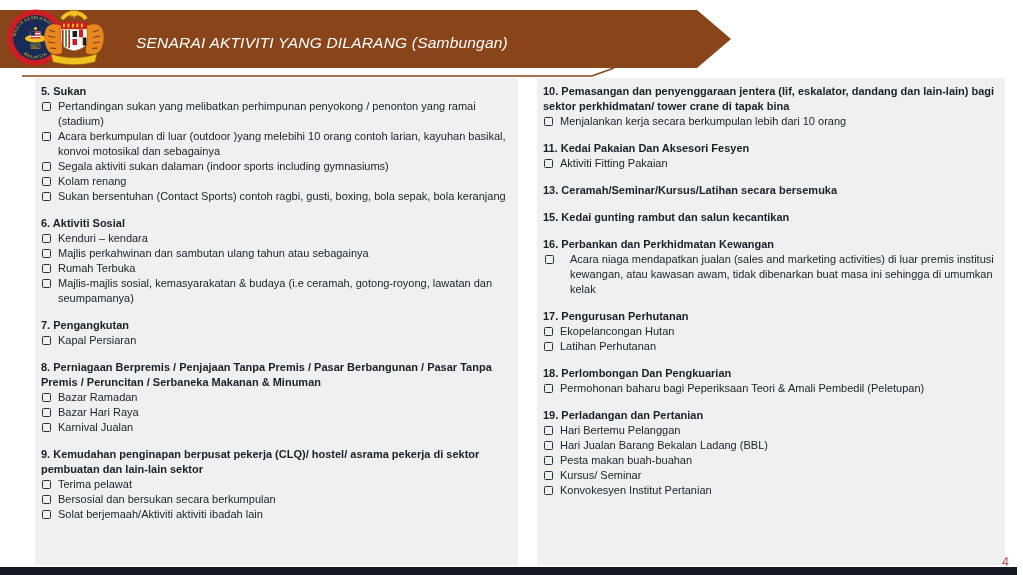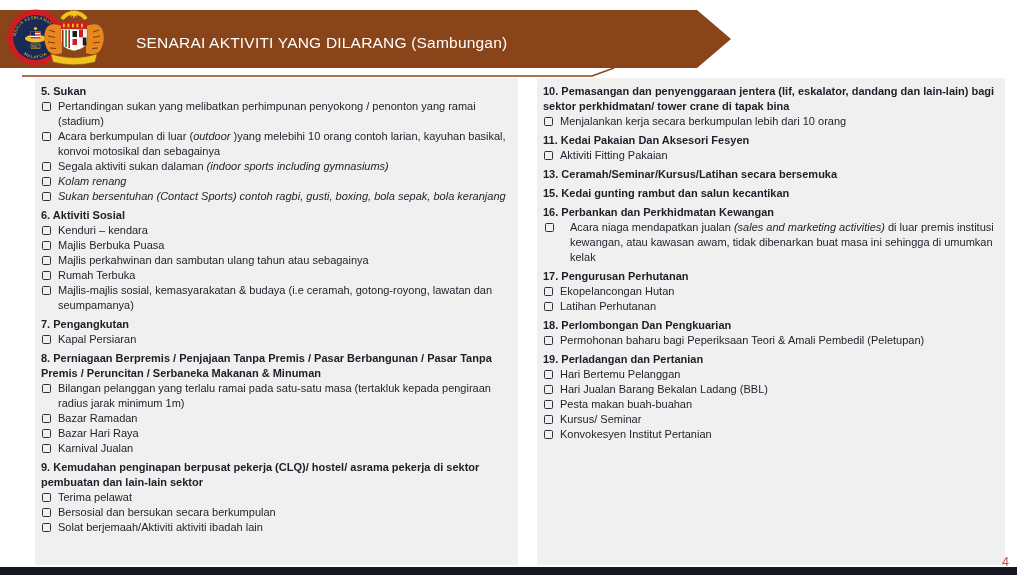--- a/index.html
+++ b/index.html
@@ -7,48 +7,48 @@
     width:1023px; height:575px; background:#ffffff; position:relative;
     overflow:hidden; font-family:"Liberation Sans", sans-serif;
   }
   .slide { position:absolute; inset:0; }
 
   
   .banner-svg { position:absolute; left:0; top:0; }
   .banner-title {
     position:absolute; left:136px; top:10px; height:66px;
     display:flex; align-items:center;
-    color:#ffffff; font-size:15.5px; letter-spacing:0.2px; white-space:nowrap;
+    color:#ffffff; font-size:15.5px; letter-spacing:0.2px; white-space:nowrap;font-style:italic;
   }
   .logo { position:absolute; }
   .logo-mkn  { left:7px;  top:9px;  width:57px; height:57px; }
   .logo-jata { left:41px; top:8px;  width:66px; height:60px; }
 
   
   .col {
     position:absolute; top:78px; height:487px; background:#f0f0f0;
     box-sizing:border-box; padding:6px 8px 8px 6px; overflow:hidden;
     font-size:11px; line-height:15px; color:#21252e;
   }
   .col-left  { left:35px;  width:483px; }
   .col-right { left:537px; width:468px; }
 
-  .section { margin-top:4px; }
+  .section { margin-top:12px; }
   .section:first-child { margin-top:0; }
   .sec-title { font-weight:bold; color:#1b1f27; }
 
   .item { display:flex; align-items:flex-start; }
   .cb {
     flex:0 0 auto; width:7px; height:7px;
     border:1.5px solid #2b303b; border-radius:1.5px;
     margin:3px 7px 0 1px;
   }
   .item.wide .cb { margin-right:16px; margin-left:2px; }
   .item-text { flex:1 1 auto; }
-  .it { font-style:italic; }
+  .it { }
 
   
   .bottom-bar {
     position:absolute; left:0; top:567px; width:1017px; height:8px;
     background:#161821;
   }
   .page-num {
     position:absolute; left:1002px; top:555px;
     color:#c0504d; font-size:12.5px;
   }
@@ -149,48 +149,40 @@
         </div>
       </div>
       <div class="section">
         <div class="sec-title">6. Aktiviti Sosial</div>
         <div class="item">
           <span class="cb"></span>
           <span class="item-text"><span>Kenduri – kendara</span></span>
         </div>
         <div class="item">
           <span class="cb"></span>
-          <span class="item-text"><span>Majlis Berbuka Puasa</span></span>
-        </div>
-        <div class="item">
-          <span class="cb"></span>
           <span class="item-text"><span>Majlis perkahwinan dan sambutan ulang tahun atau sebagainya</span></span>
         </div>
         <div class="item">
           <span class="cb"></span>
           <span class="item-text"><span>Rumah Terbuka</span></span>
         </div>
         <div class="item">
           <span class="cb"></span>
           <span class="item-text"><span>Majlis-majlis sosial, kemasyarakatan &amp; budaya (i.e ceramah, gotong-royong, lawatan dan seumpamanya)</span></span>
         </div>
       </div>
       <div class="section">
         <div class="sec-title">7. Pengangkutan</div>
         <div class="item">
           <span class="cb"></span>
           <span class="item-text"><span>Kapal Persiaran</span></span>
         </div>
       </div>
       <div class="section">
         <div class="sec-title">8. Perniagaan Berpremis / Penjajaan Tanpa Premis / Pasar Berbangunan / Pasar Tanpa Premis / Peruncitan / Serbaneka Makanan &amp; Minuman</div>
-        <div class="item">
-          <span class="cb"></span>
-          <span class="item-text"><span>Bilangan pelanggan yang terlalu ramai pada satu-satu masa (tertakluk kepada pengiraan radius jarak minimum 1m)</span></span>
-        </div>
         <div class="item">
           <span class="cb"></span>
           <span class="item-text"><span>Bazar Ramadan</span></span>
         </div>
         <div class="item">
           <span class="cb"></span>
           <span class="item-text"><span>Bazar Hari Raya</span></span>
         </div>
         <div class="item">
           <span class="cb"></span>

